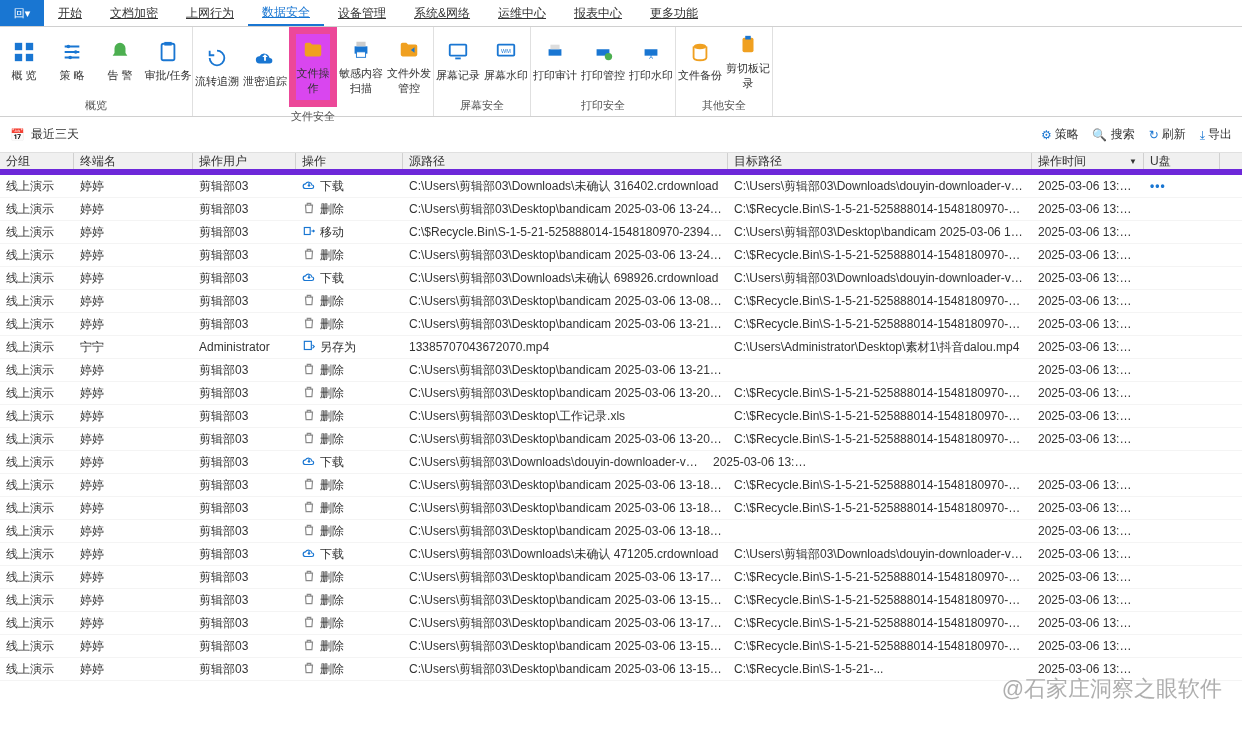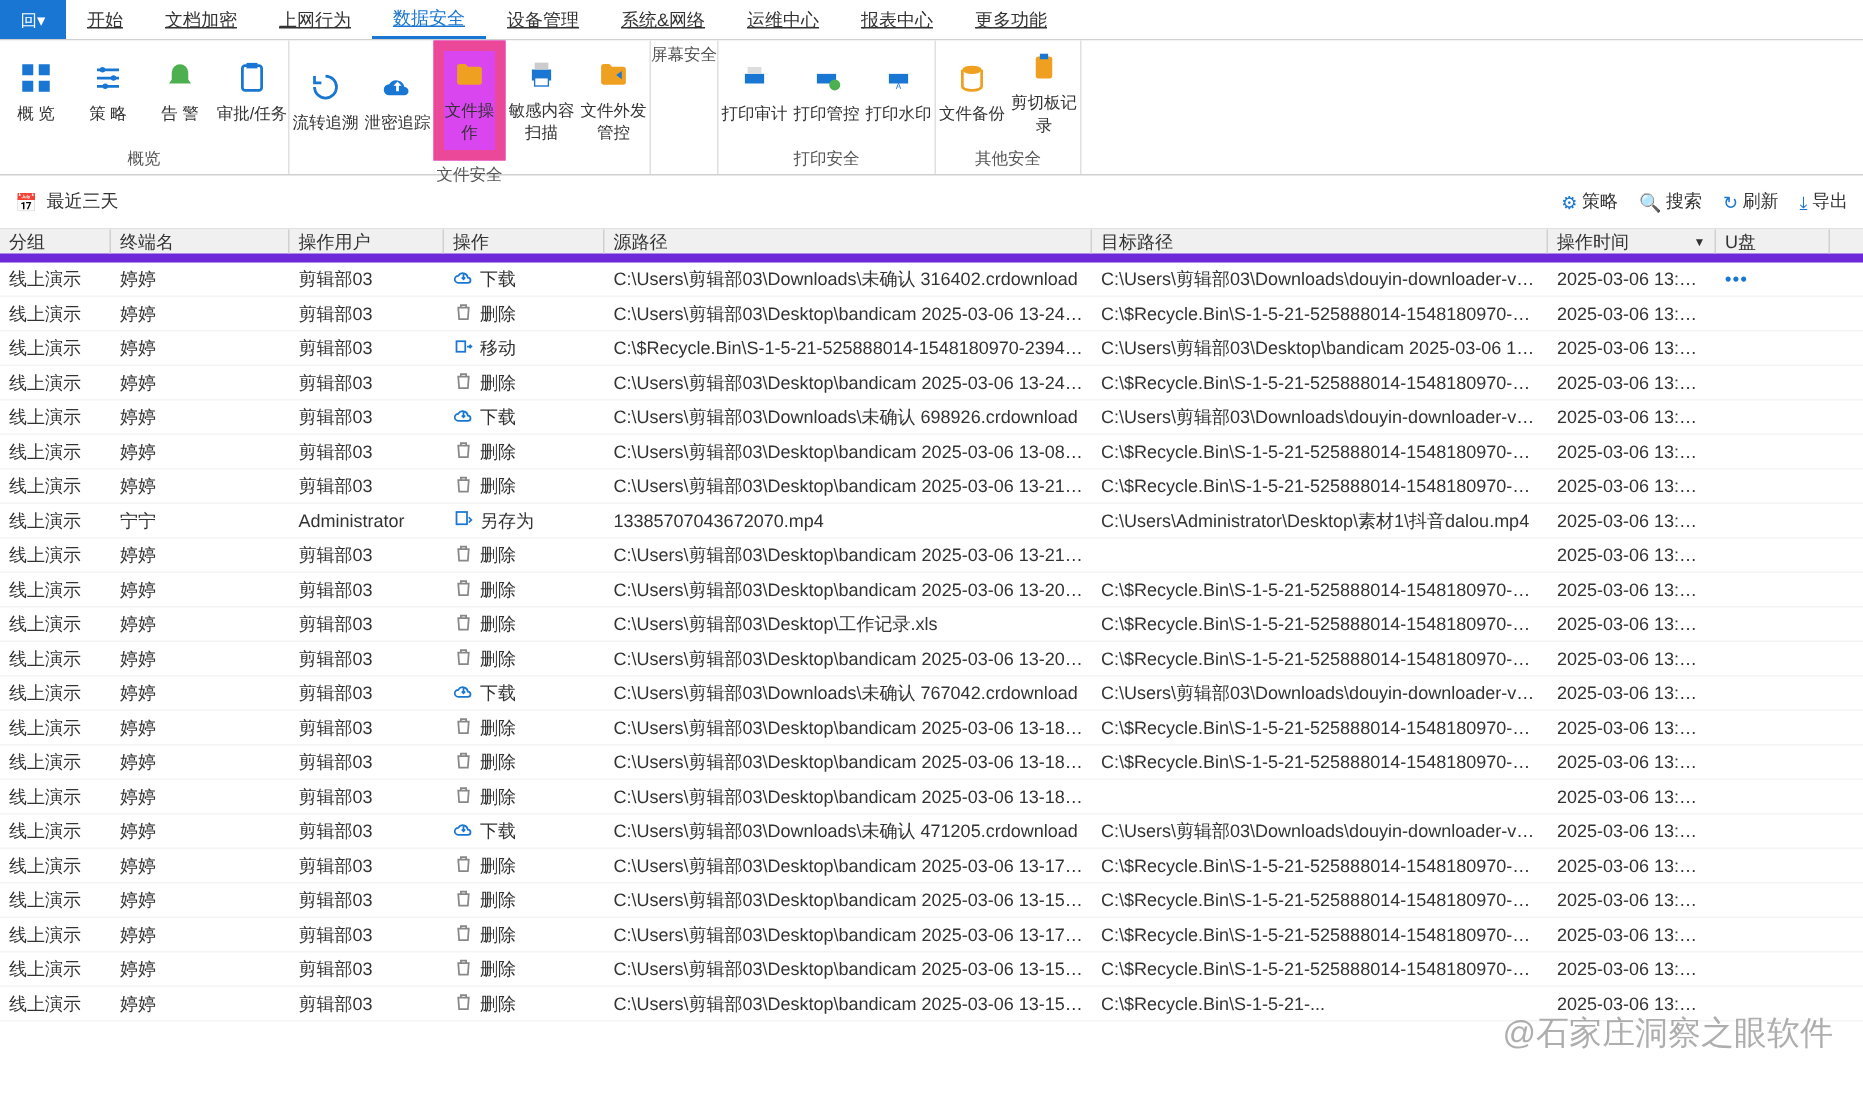--- a/index.html
+++ b/index.html
@@ -154,20 +154,40 @@
               <path d="M3 6a2 2 0 012-2h4l2 2h8a2 2 0 012 2v9a2 2 0 01-2 2H5a2 2 0 01-2-2V6z" fill="#f0a020"></path>
               <path d="M14 12l4-3v6z" fill="#1976d2"></path>
             </svg>
           </div>
           <div style="font-size: 11px; text-align: center;">文件外发管控</div>
         </div>
       </div>
       <div class="ribbon-label">文件安全</div>
     </div>
     <div class="ribbon-group">
+      <div class="ribbon-buttons">
+        <div class="ribbon-btn">
+          <div class="icn">
+            <svg viewBox="0 0 24 24" width="22" height="22">
+              <rect x="3" y="4" width="18" height="12" rx="1" fill="none" stroke="#1976d2" stroke-width="2"></rect>
+              <rect x="9" y="18" width="6" height="2" fill="#1976d2"></rect>
+            </svg>
+          </div>
+          <div style="font-size: 11px; text-align: center;">屏幕记录</div>
+        </div>
+        <div class="ribbon-btn">
+          <div class="icn">
+            <svg viewBox="0 0 24 24" width="22" height="22">
+              <rect x="3" y="4" width="18" height="12" rx="1" fill="none" stroke="#1976d2" stroke-width="2"></rect>
+              <text x="12" y="13" font-size="6" text-anchor="middle" fill="#1976d2">WM</text>
+            </svg>
+          </div>
+          <div style="font-size: 11px; text-align: center;">屏幕水印</div>
+        </div>
+      </div>
       <div class="ribbon-label">屏幕安全</div>
     </div>
     <div class="ribbon-group">
       <div class="ribbon-buttons">
         <div class="ribbon-btn">
           <div class="icn">
             <svg viewBox="0 0 24 24" width="22" height="22">
               <rect x="5" y="9" width="14" height="7" fill="#1976d2"></rect>
               <rect x="7" y="4" width="10" height="5" fill="#ddd"></rect>
             </svg>
@@ -445,21 +465,20 @@
       <div class="cell c-group">线上演示</div>
       <div class="cell c-term">婷婷</div>
       <div class="cell c-user">剪辑部03</div>
       <div class="cell c-op op">
         <span><svg width="14" height="14" viewBox="0 0 24 24">
             <path d="M6 18a4 4 0 010-8 6 6 0 0111 2 3 3 0 010 6H6z" fill="none" stroke="#1976d2" stroke-width="2"></path>
             <path d="M12 8v6m-2-2l2 2 2-2" stroke="#1976d2" stroke-width="2" fill="none"></path>
           </svg></span>
         <span>下载</span>
       </div>
-      <div class="cell c-src">C:\Users\剪辑部03\Downloads\未确认 767042.crdownload</div>
       <div class="cell c-dst">C:\Users\剪辑部03\Downloads\douyin-downloader-v5.5.0-...</div>
       <div class="cell c-time">2025-03-06 13:20:35</div>
       <div class="cell c-usb"></div>
     </div>
     <div class="row">
       <div class="cell c-group">线上演示</div>
       <div class="cell c-term">婷婷</div>
       <div class="cell c-user">剪辑部03</div>
       <div class="cell c-op op">
         <span><svg width="14" height="14" viewBox="0 0 24 24">

